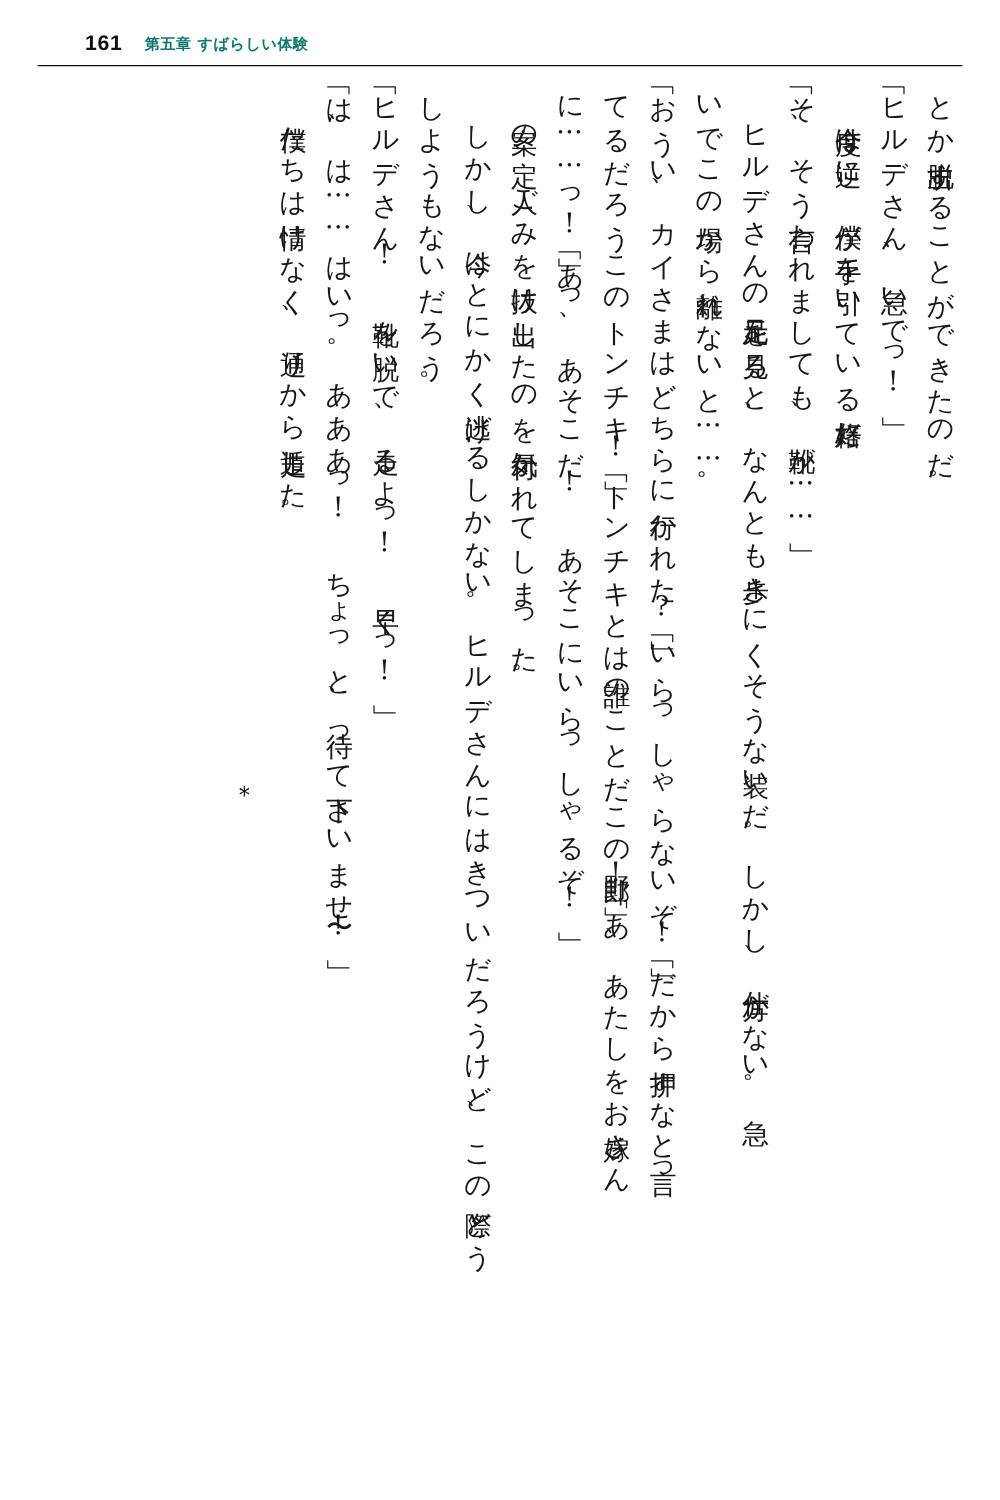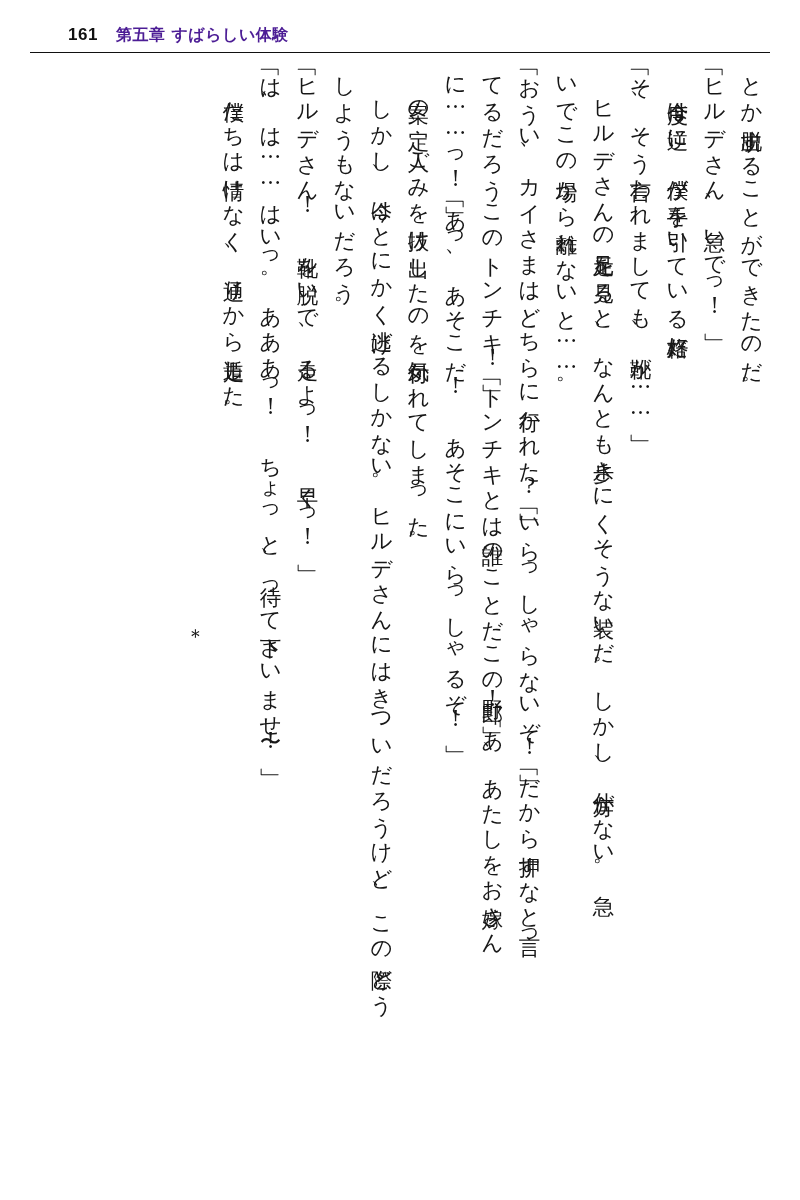--- a/index.html
+++ b/index.html
@@ -37,23 +37,23 @@
   }
   .page-number {
     font-family: "Liberation Sans", sans-serif;
     font-size: 17px;
     font-weight: bold;
     letter-spacing: 0.5px;
     color: #111;
   }
   .chapter-label {
     font-family: "DejaVu Sans", sans-serif;
-    font-size: 16px;
+    font-size: 12px;
     font-weight: bold;
-    color: #4c1d95;
+    color: #0f766e;
     letter-spacing: 0.5px;
   }
   .header-rule {
     position: absolute;
     left: 30px;
     right: 30px;
     top: 52px;
     height: 1px;
     background: #111;
   }

